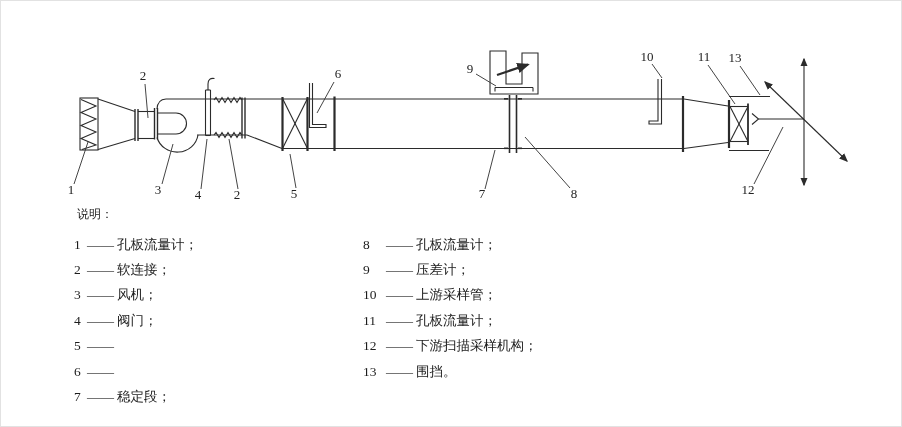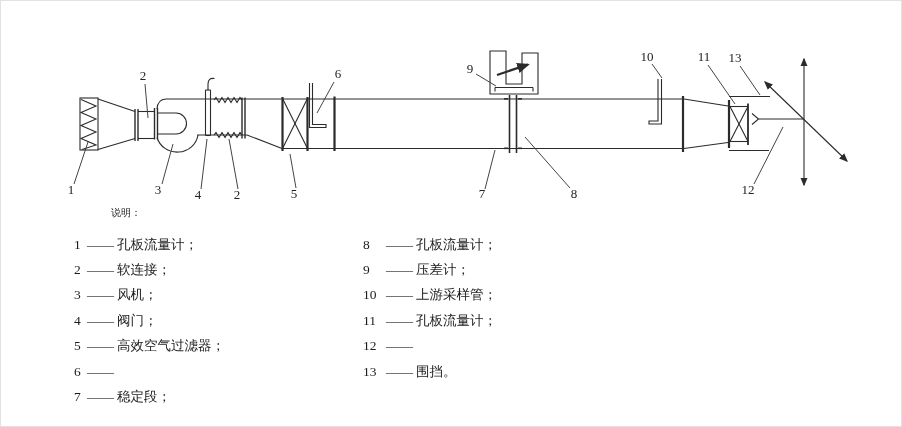--- a/index.html
+++ b/index.html
@@ -3,21 +3,21 @@
 <meta charset="utf-8">
 <style>
   html,body{margin:0;padding:0;background:#f3f3f3;}
   .page{position:relative;width:902px;height:427px;background:#fff;
         border:1px solid #e2e2e2;box-sizing:border-box;overflow:hidden;
         font-family:"Liberation Serif","DejaVu Serif",serif;color:#1c1c1c;}
   .fig{position:absolute;left:0;top:0;}
   svg .co{font-size:13px;fill:#222;text-anchor:middle;
           font-family:"Liberation Serif","DejaVu Serif",serif;}
   svg .leader{stroke:#3a3a3a;stroke-width:.95;fill:none;}
-  .legend-heading{position:absolute;left:76px;top:205px;font-size:10px;margin-left:34px;}
+  .legend-heading{position:absolute;left:76px;top:205px;font-size:12px;}
   .legend-col{position:absolute;top:231px;}
   .legend-col.left{left:73px;}
   .legend-col.right{left:362px;}
   .legend-row{height:25.4px;display:flex;align-items:center;
               font-size:13.5px;white-space:nowrap;}
   .legend-col.left  .num{display:inline-block;width:13px;}
   .legend-col.right .num{display:inline-block;width:23px;}
   .dash{margin-right:3px;}
 </style>
 </head>
@@ -201,21 +201,20 @@
         <span class="term">风机；</span>
       </div>
       <div class="legend-row">
         <span class="num">4</span>
         <span class="dash">——</span>
         <span class="term">阀门；</span>
       </div>
       <div class="legend-row">
         <span class="num">5</span>
         <span class="dash">——</span>
-        <span class="term">高效空气过滤器；</span>
       </div>
       <div class="legend-row">
         <span class="num">6</span>
         <span class="dash">——</span>
       </div>
       <div class="legend-row">
         <span class="num">7</span>
         <span class="dash">——</span>
         <span class="term">稳定段；</span>
       </div>
@@ -237,20 +236,21 @@
         <span class="term">上游采样管；</span>
       </div>
       <div class="legend-row">
         <span class="num">11</span>
         <span class="dash">——</span>
         <span class="term">孔板流量计；</span>
       </div>
       <div class="legend-row">
         <span class="num">12</span>
         <span class="dash">——</span>
+        <span class="term">下游扫描采样机构；</span>
       </div>
       <div class="legend-row">
         <span class="num">13</span>
         <span class="dash">——</span>
         <span class="term">围挡。</span>
       </div>
     </div>
 
 </div>
 

